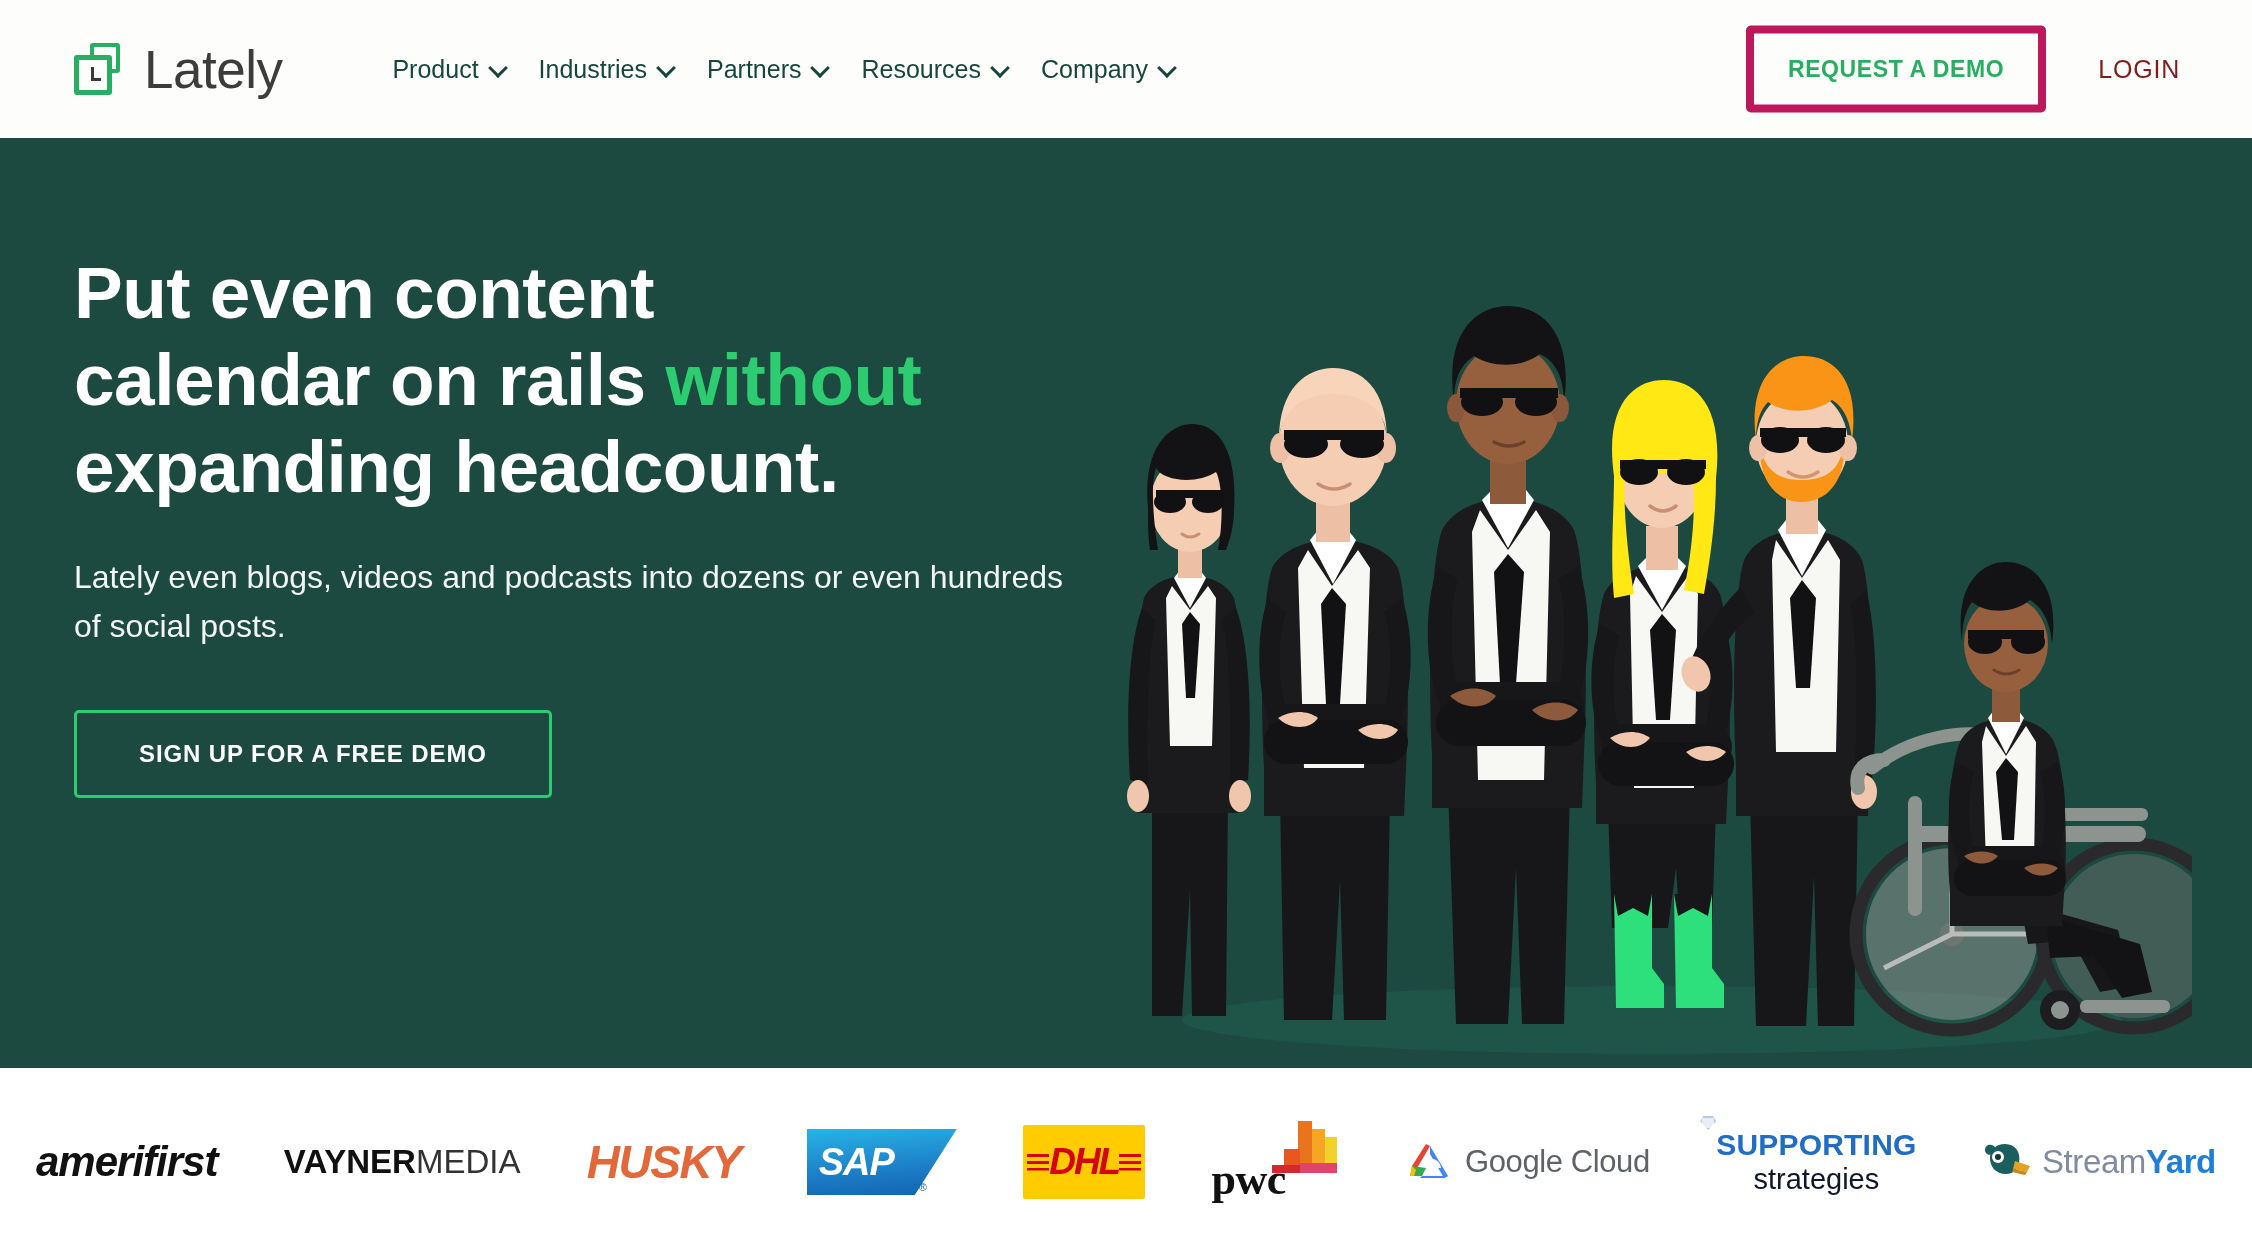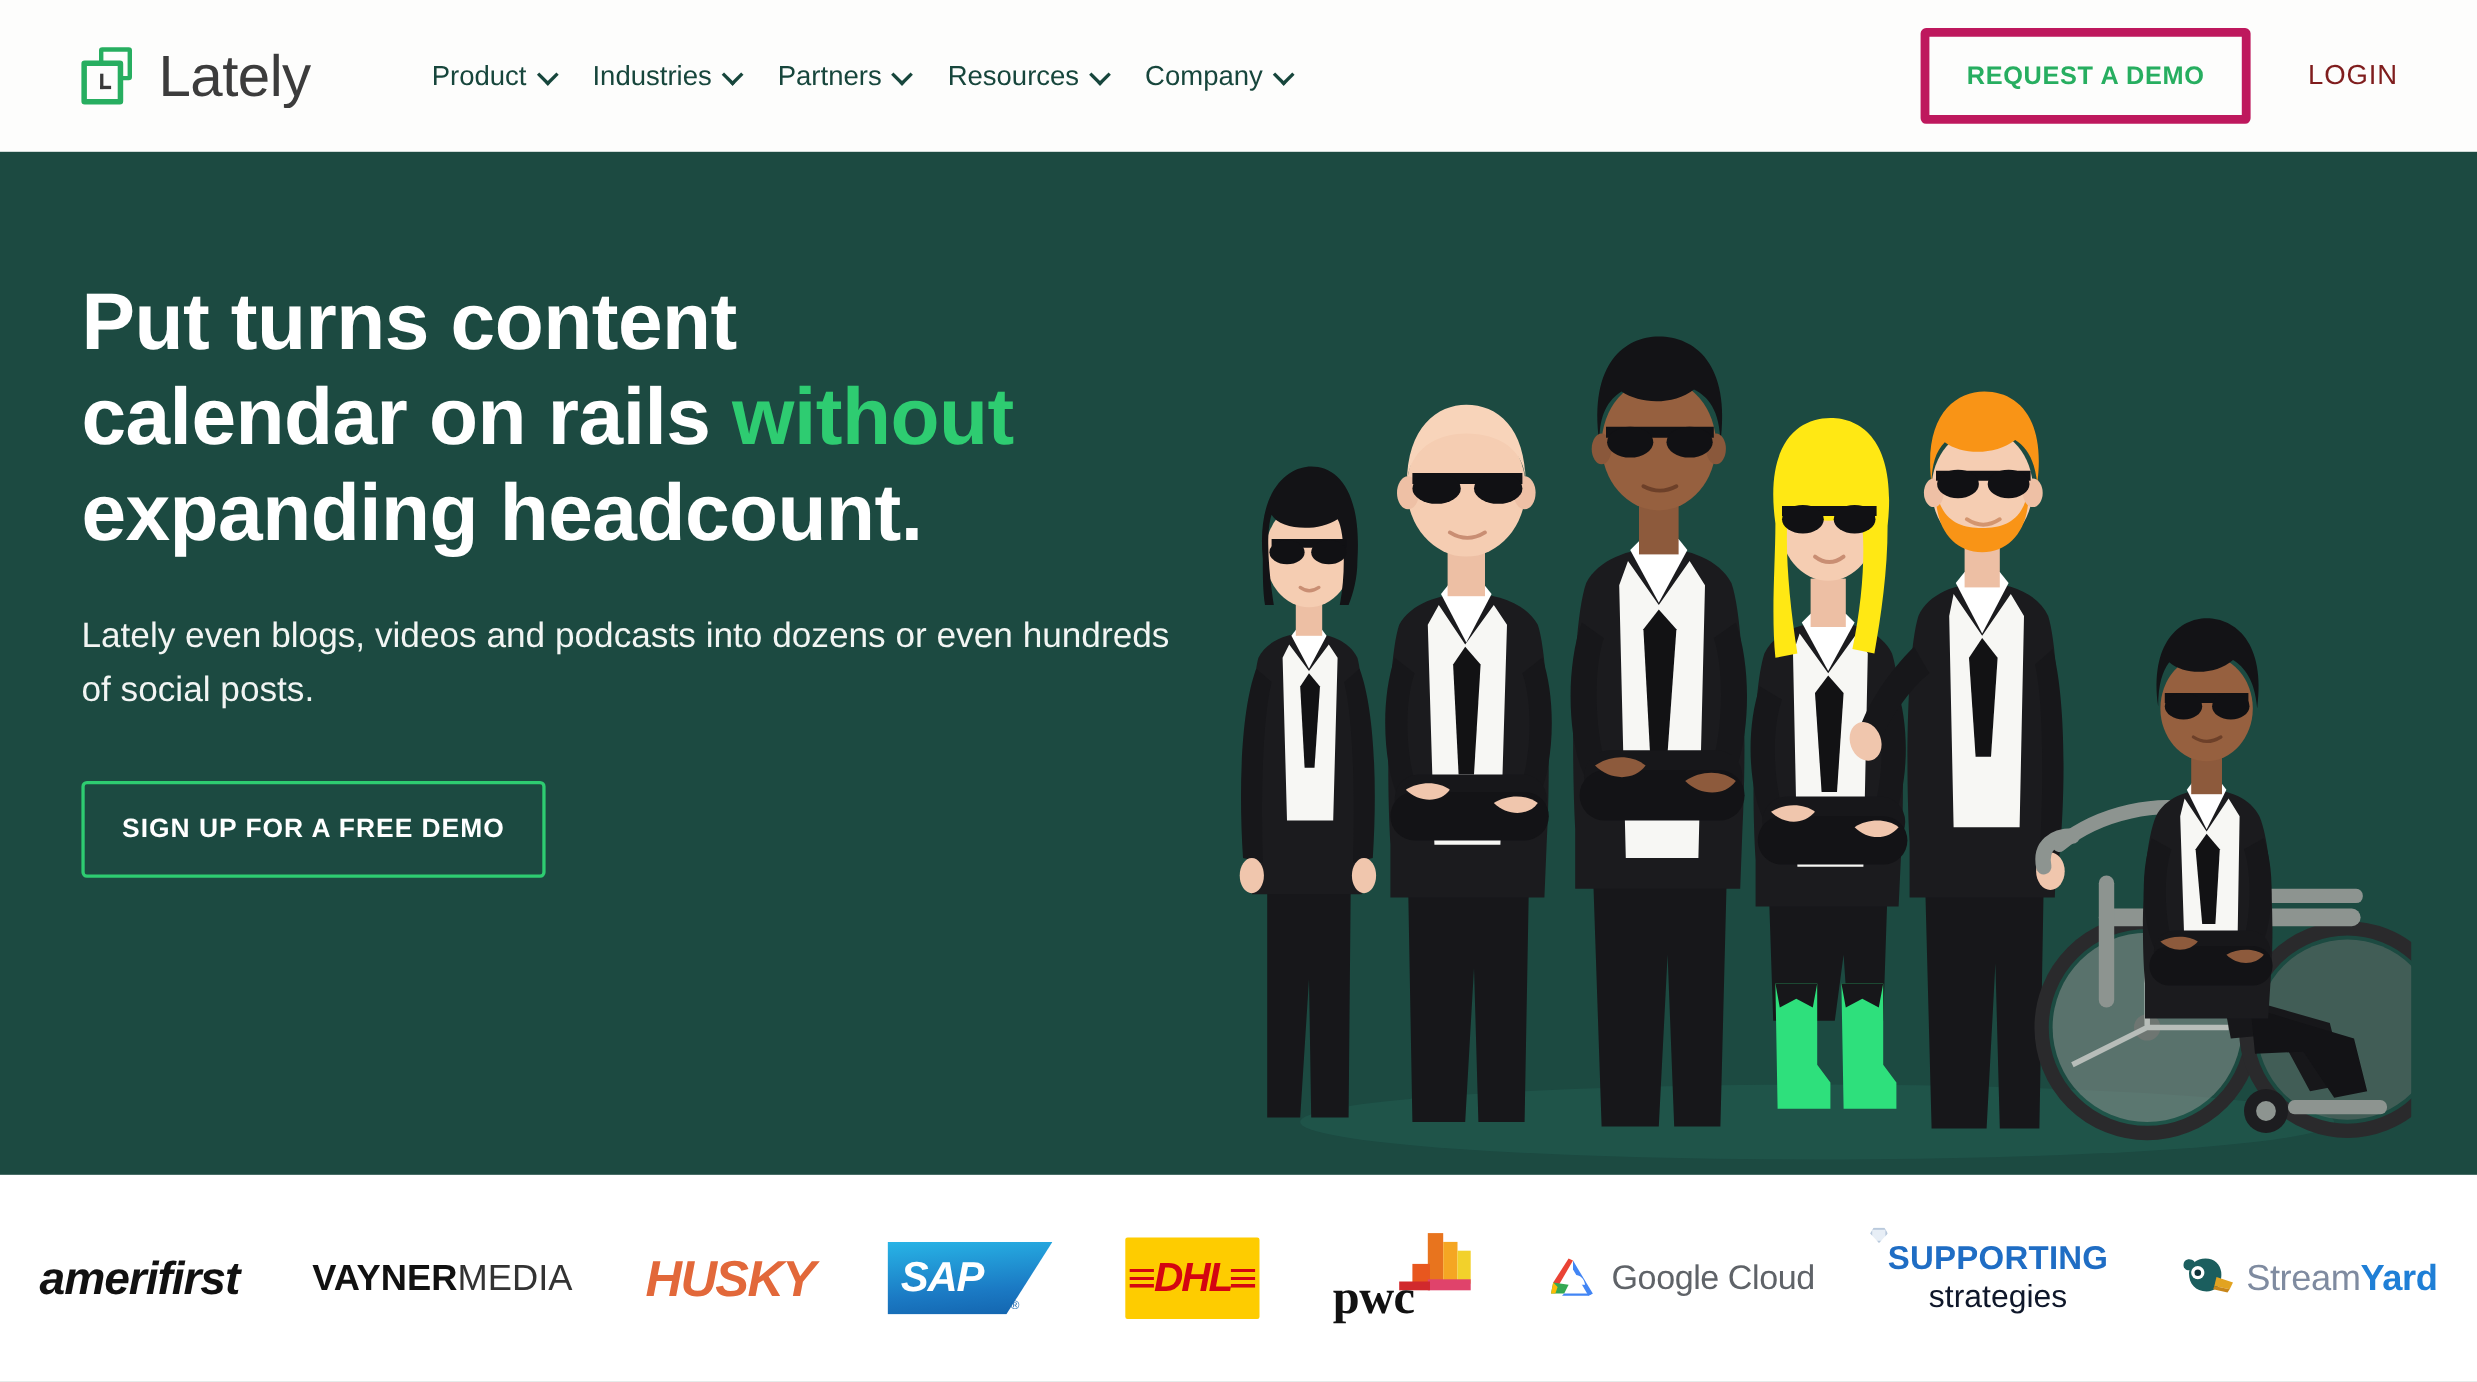--- a/index.html
+++ b/index.html
@@ -87,21 +87,21 @@
   .hero-title .accent { color: #2ecc71; }
   .hero-sub {
     margin-top: 42px; font-size: 32px; line-height: 1.55;
     color: #f2f5f3; font-weight: 400; max-width: 1010px;
   }
   .btn-hero {
     margin-top: 58px; display: inline-block;
     border: 3px solid #2ecc71; border-radius: 5px;
     color: #ffffff; background: transparent;
     font-size: 24px; font-weight: 600; letter-spacing: 0.9px;
-    padding: 27px 34px; cursor: pointer;
+    padding: 27px 62px; cursor: pointer;
     font-family: "Liberation Sans", sans-serif;
   }
 
   
   .illo { position: absolute; right: 60px; bottom: 0; width: 1080px; height: 800px; }
   .illo svg { width: 100%; height: 100%; display: block; }
 
   
   .logos {
     height: 188px; width: 100%; background: #ffffff;
@@ -231,21 +231,21 @@
   <div class="header-actions">
     <button class="btn-demo">REQUEST A DEMO</button>
     <a class="btn-login">LOGIN</a>
   </div>
 </div>
 
 <div class="hero">
 
   <div class="hero-copy">
     <h1 class="hero-title">
-      <span>Put turns content</span><br>
+      <span>Put even content</span><br>
       <span>calendar on rails </span><span class="accent">without</span><br>
       <span>expanding headcount.</span>
     </h1>
     <p class="hero-sub">Lately even blogs, videos and podcasts into dozens or even hundreds of social posts.</p>
     <button class="btn-hero">SIGN UP FOR A FREE DEMO</button>
   </div>
 
   <div class="illo">
     <svg viewBox="0 0 1080 800" xmlns="http://www.w3.org/2000/svg">
       <defs>

